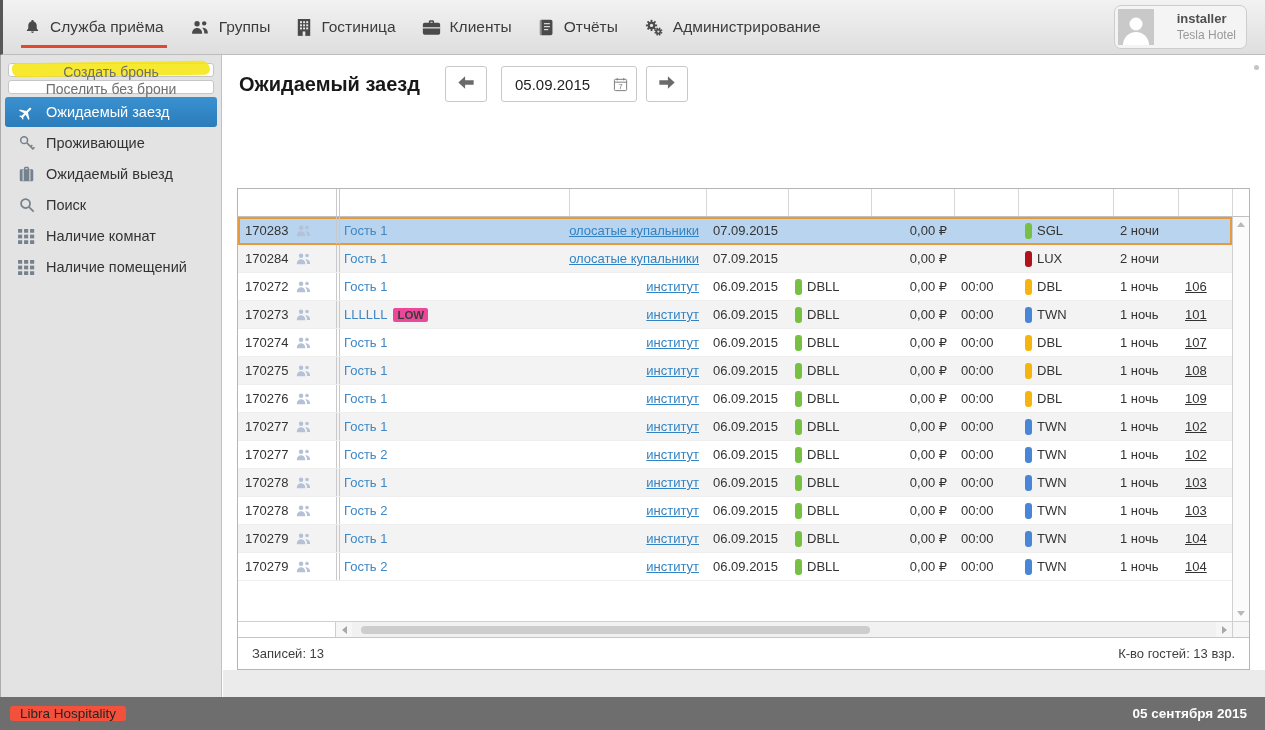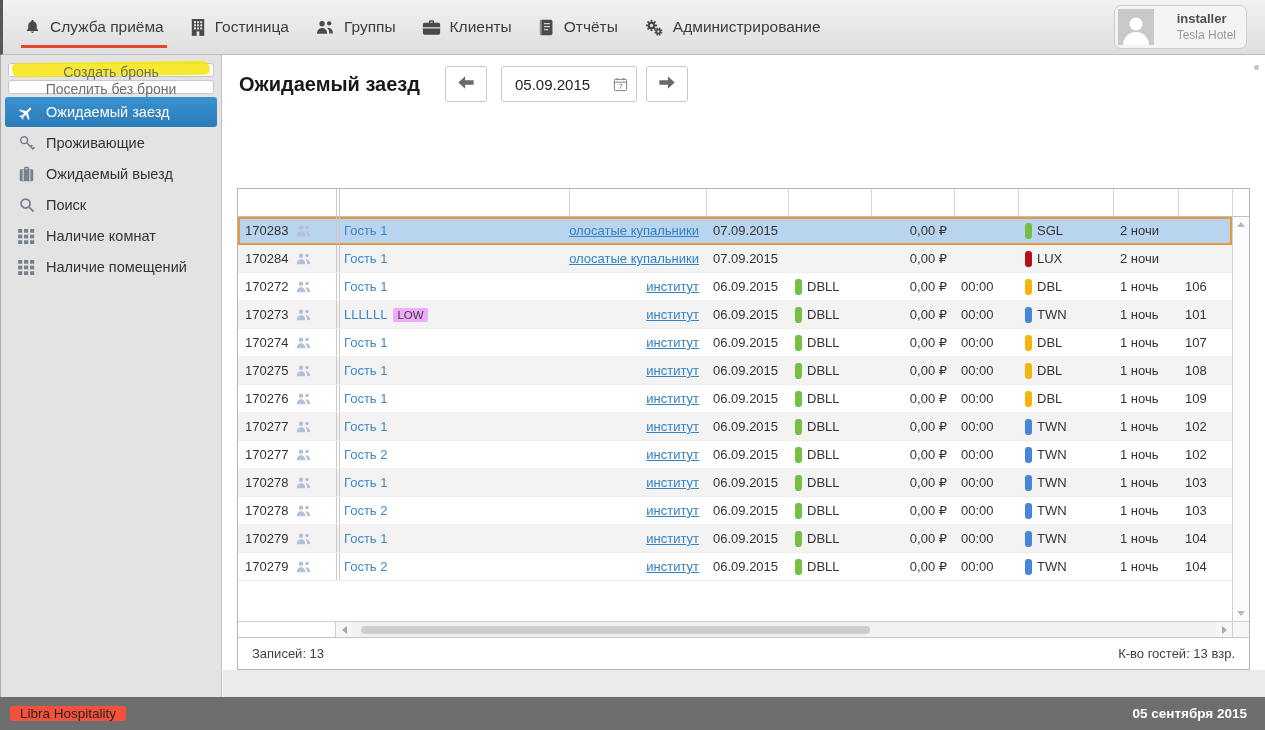--- a/index.html
+++ b/index.html
@@ -120,33 +120,33 @@
 
   .thead>:nth-child(1), .trow>:nth-child(1){ width:98px; }
   .thead>:nth-child(2), .trow>:nth-child(2){ width:233px; }
   .thead>:nth-child(3), .trow>:nth-child(3){ width:137px; }
   .thead>:nth-child(4), .trow>:nth-child(4){ width:82px; }
   .thead>:nth-child(5), .trow>:nth-child(5){ width:83px; }
   .thead>:nth-child(6), .trow>:nth-child(6){ width:83px; }
   .thead>:nth-child(7), .trow>:nth-child(7){ width:64px; }
   .thead>:nth-child(8), .trow>:nth-child(8){ width:95px; }
   .thead>:nth-child(9), .trow>:nth-child(9){ width:65px; }
-  .thead>:nth-child(10), .trow>:nth-child(10){ flex:1; }
+  .thead>:nth-child(10), .trow>:nth-child(10){ flex:1;text-decoration:underline; }
   .thead>:nth-child(2), .trow>:nth-child(2){ border-left:1px solid #c9c9c9; position:relative; }
   .thead>:nth-child(2)::before, .trow>:nth-child(2)::before{
     content:''; position:absolute; left:2px; top:0; bottom:0; width:1px; background:#c9c9c9;
   }
   .trow>:nth-child(3){ justify-content:flex-end; }
   .trow>:nth-child(6){ justify-content:flex-end; }
 
   .numtext{ color:#333; }
   .gicon{ margin-left:7px; color:#b4c1d6; display:flex; }
   .guest{ color:#3f87c4; }
   .glink{ color:#3183c4; text-decoration:underline; cursor:pointer; }
-  .lowbadge{ margin-left:6px; background:#f0abfc; color:#3c3c3c; font-size:11.5px; padding:1px 4px; border-radius:2px; }
+  .lowbadge{ margin-left:6px; background:#ec4899; color:#3c3c3c; font-size:11.5px; padding:1px 4px; border-radius:2px;font-weight:bold; }
   .pill{ width:7px; height:16px; border-radius:3px; margin-right:5px; flex:none; }
 
   .vcorner-top{
     position:absolute; top:0; right:0; width:17px; height:28px; background:#fff;
     border-left:1px solid #d6d6d6; border-bottom:1px solid #c0c0c0;
   }
   .vtrack{
     position:absolute; top:28px; right:0; width:17px; bottom:48px;
     border-left:1px solid #d0d0d0; background:#fbfbfb;
   }
@@ -184,51 +184,51 @@
   <header class="topbar">
     <nav class="nav">
 
     <div class="nav-item active">
           <span class="ni-icon">
             <svg width="17" height="18" viewBox="0 0 24 24" fill="currentColor">
               <path d="M12 2c-1 0-1.7.8-1.7 1.7v.6C7.7 5 6 7.4 6 10.2V14l-1.9 2.6c-.4.5 0 1.2.7 1.2h14.4c.7 0 1.1-.7.7-1.2L18 14v-3.8c0-2.8-1.7-5.2-4.3-5.9v-.6C13.7 2.8 13 2 12 2zm-2 16.5a2 2 0 0 0 4 0h-4z"></path>
             </svg>
           </span>
           <span class="ni-label">Служба приёма</span>
+        </div>
+        <div class="nav-item">
+          <span class="ni-icon">
+            <svg width="20" height="17" viewBox="0 0 24 20" fill="currentColor">
+              <circle cx="8.5" cy="5.5" r="3.2"></circle>
+              <path d="M2.5 16.5c0-3.3 2.7-6 6-6s6 2.7 6 6v1h-12z"></path>
+              <circle cx="17" cy="5" r="2.6"></circle>
+              <path d="M16 10.4c3 .2 5.4 2.7 5.4 5.8v1h-4.3v-1c0-2.2-.9-4.2-2.4-5.6.4-.1.8-.2 1.3-.2z"></path>
+            </svg>
+          </span>
+          <span class="ni-label">Группы</span>
         </div>
         <div class="nav-item">
           <span class="ni-icon">
             <svg width="16" height="18" viewBox="0 0 18 20" fill="currentColor">
               <path d="M2 1h14v19H2z"></path>
               <g fill="#e8e8e8">
                 <rect x="4.5" y="3.5" width="2.2" height="2.2"></rect>
                 <rect x="8" y="3.5" width="2.2" height="2.2"></rect>
                 <rect x="11.5" y="3.5" width="2.2" height="2.2"></rect>
                 <rect x="4.5" y="7" width="2.2" height="2.2"></rect>
                 <rect x="8" y="7" width="2.2" height="2.2"></rect>
                 <rect x="11.5" y="7" width="2.2" height="2.2"></rect>
                 <rect x="4.5" y="10.5" width="2.2" height="2.2"></rect>
                 <rect x="8" y="10.5" width="2.2" height="2.2"></rect>
                 <rect x="11.5" y="10.5" width="2.2" height="2.2"></rect>
                 <rect x="7.5" y="15" width="3" height="5"></rect>
               </g>
             </svg>
           </span>
           <span class="ni-label">Гостиница</span>
-        </div>
-        <div class="nav-item">
-          <span class="ni-icon">
-            <svg width="20" height="17" viewBox="0 0 24 20" fill="currentColor">
-              <circle cx="8.5" cy="5.5" r="3.2"></circle>
-              <path d="M2.5 16.5c0-3.3 2.7-6 6-6s6 2.7 6 6v1h-12z"></path>
-              <circle cx="17" cy="5" r="2.6"></circle>
-              <path d="M16 10.4c3 .2 5.4 2.7 5.4 5.8v1h-4.3v-1c0-2.2-.9-4.2-2.4-5.6.4-.1.8-.2 1.3-.2z"></path>
-            </svg>
-          </span>
-          <span class="ni-label">Группы</span>
         </div>
         <div class="nav-item">
           <span class="ni-icon">
             <svg width="19" height="17" viewBox="0 0 22 19" fill="currentColor">
               <path d="M8 4V2.5C8 1.7 8.7 1 9.5 1h3c.8 0 1.5.7 1.5 1.5V4h5a2 2 0 0 1 2 2v10a2 2 0 0 1-2 2H3a2 2 0 0 1-2-2V6a2 2 0 0 1 2-2h5zm1.8 0h2.4V2.8H9.8V4z"></path>
               <rect x="1" y="9.2" width="20" height="1.4" fill="#e8e8e8"></rect>
             </svg>
           </span>
           <span class="ni-label">Клиенты</span>
         </div>

